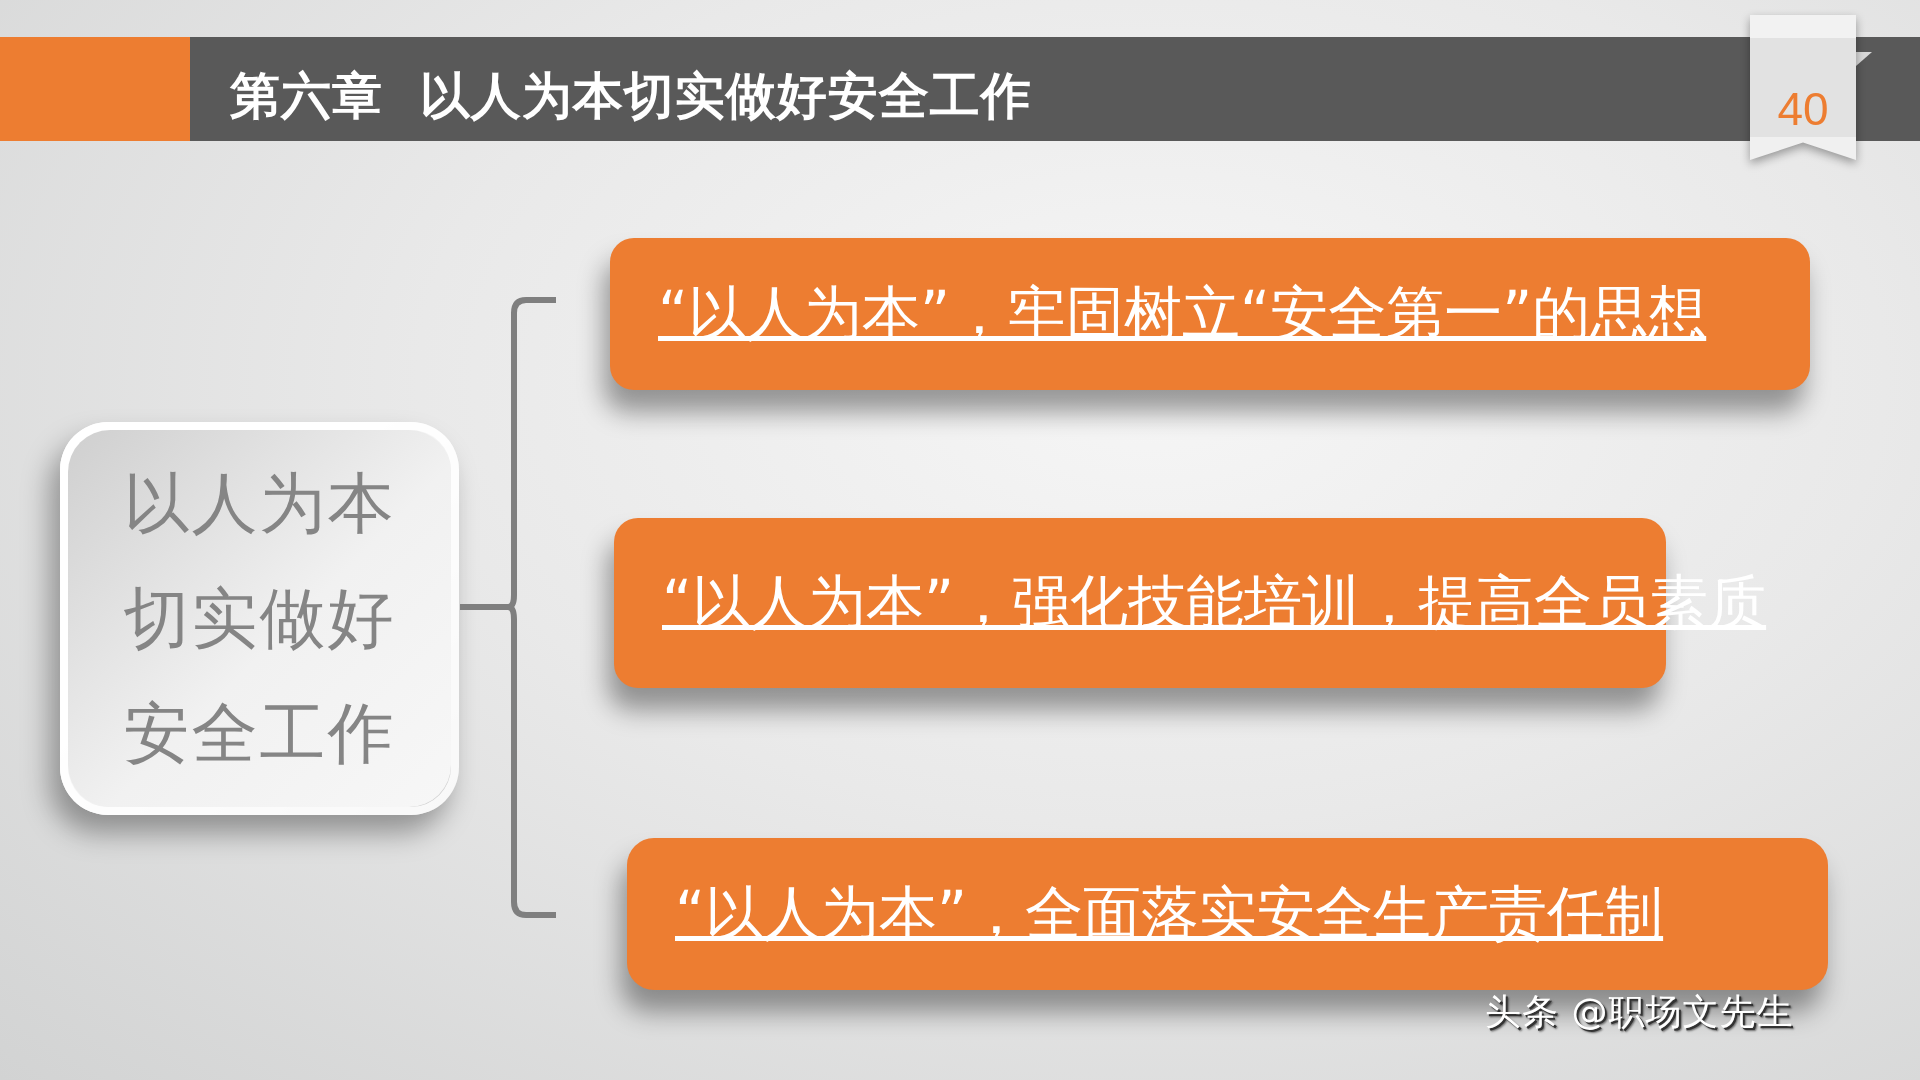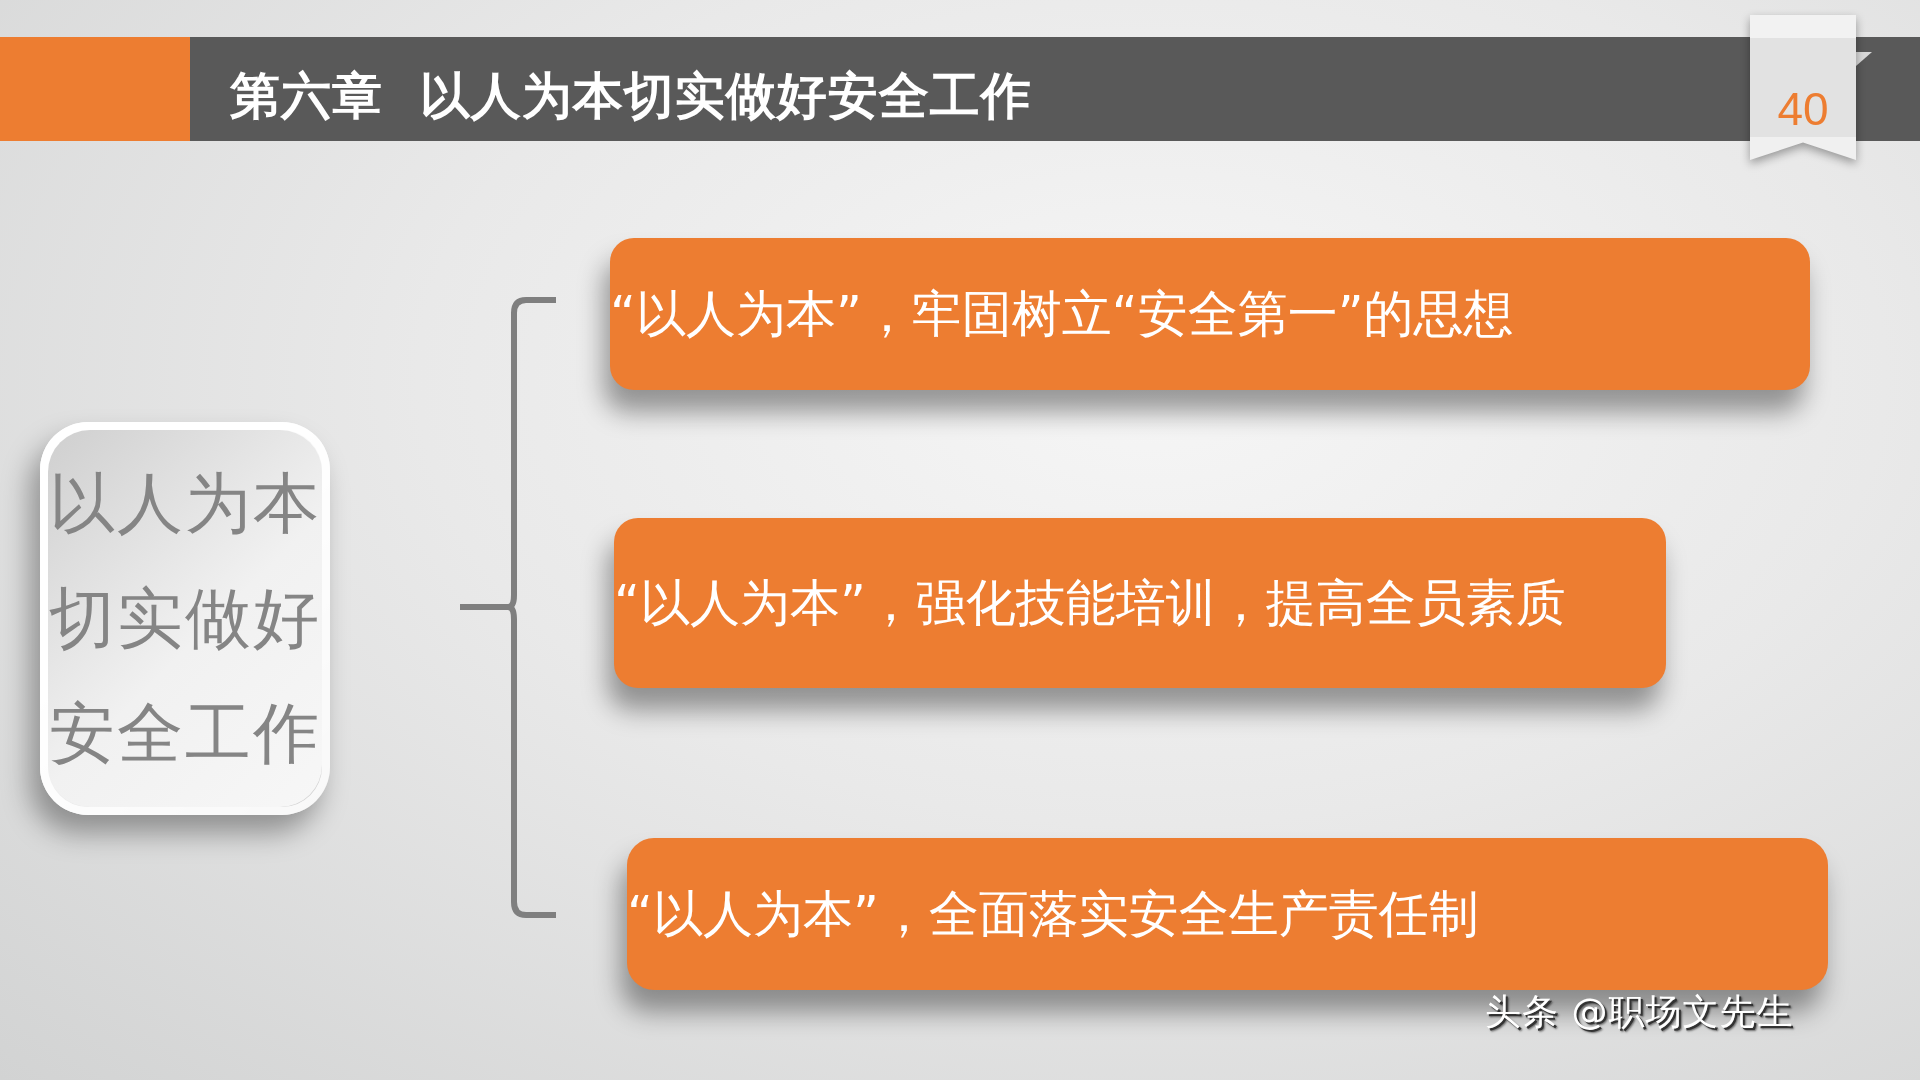--- a/index.html
+++ b/index.html
@@ -27,41 +27,41 @@
   }
   .page-fold {
     position:absolute; left:1856px; top:52px; width:0; height:0;
     border-left:16px solid #d8d8d8; border-bottom:14px solid transparent;
   }
   .page-num {
     position:absolute; left:1750px; top:82px; width:106px; text-align:center;
     color:#ed7d31; font-size:46px; font-family:"Liberation Sans", sans-serif;
   }
   .left-card {
-    position:absolute; left:40px; top:422px; width:290px; height:393px;
+    position:absolute; left:60px; top:422px; width:399px; height:393px;
     border-radius:48px;
     background: linear-gradient(135deg, #ffffff 0%, #fbfbfb 40%, #cfcfcf 100%);
     box-shadow: -10px 18px 28px rgba(0,0,0,0.35), inset 0 0 0 8px rgba(255,255,255,0.85);
   }
   .left-card-inner {
     position:absolute; left:8px; top:8px; right:8px; bottom:8px; border-radius:42px;
     background: linear-gradient(315deg, #f7f7f7 0%, #f1f1f1 45%, #cfcfcf 100%);
     display:flex; flex-direction:column; align-items:center; justify-content:center;
   }
   .left-card-line {
     color:#858585; font-size:66px; line-height:115px; letter-spacing:2px;
   }
   .bracket { position:absolute; left:458px; top:295px; width:100px; height:625px; }
   .item-box {
     position:absolute; background:#ed7d31; border-radius:24px;
     box-shadow: -6px 22px 26px rgba(0,0,0,0.38);
     display:flex; align-items:center;
   }
   .item-text {
-    color:#fff; font-size:50px; white-space:pre; 
+    color:#fff; font-size:58px; white-space:pre; padding-left:48px;text-decoration:underline;
   }
   .watermark {
     position:absolute; left:1485px; top:988px; color:#fff; font-size:36px;
     text-shadow: 2px 2px 0 #333, 3px 3px 2px rgba(0,0,0,0.5);
     letter-spacing:1px;
   }
 </style>
 </head>
 <body>
 

